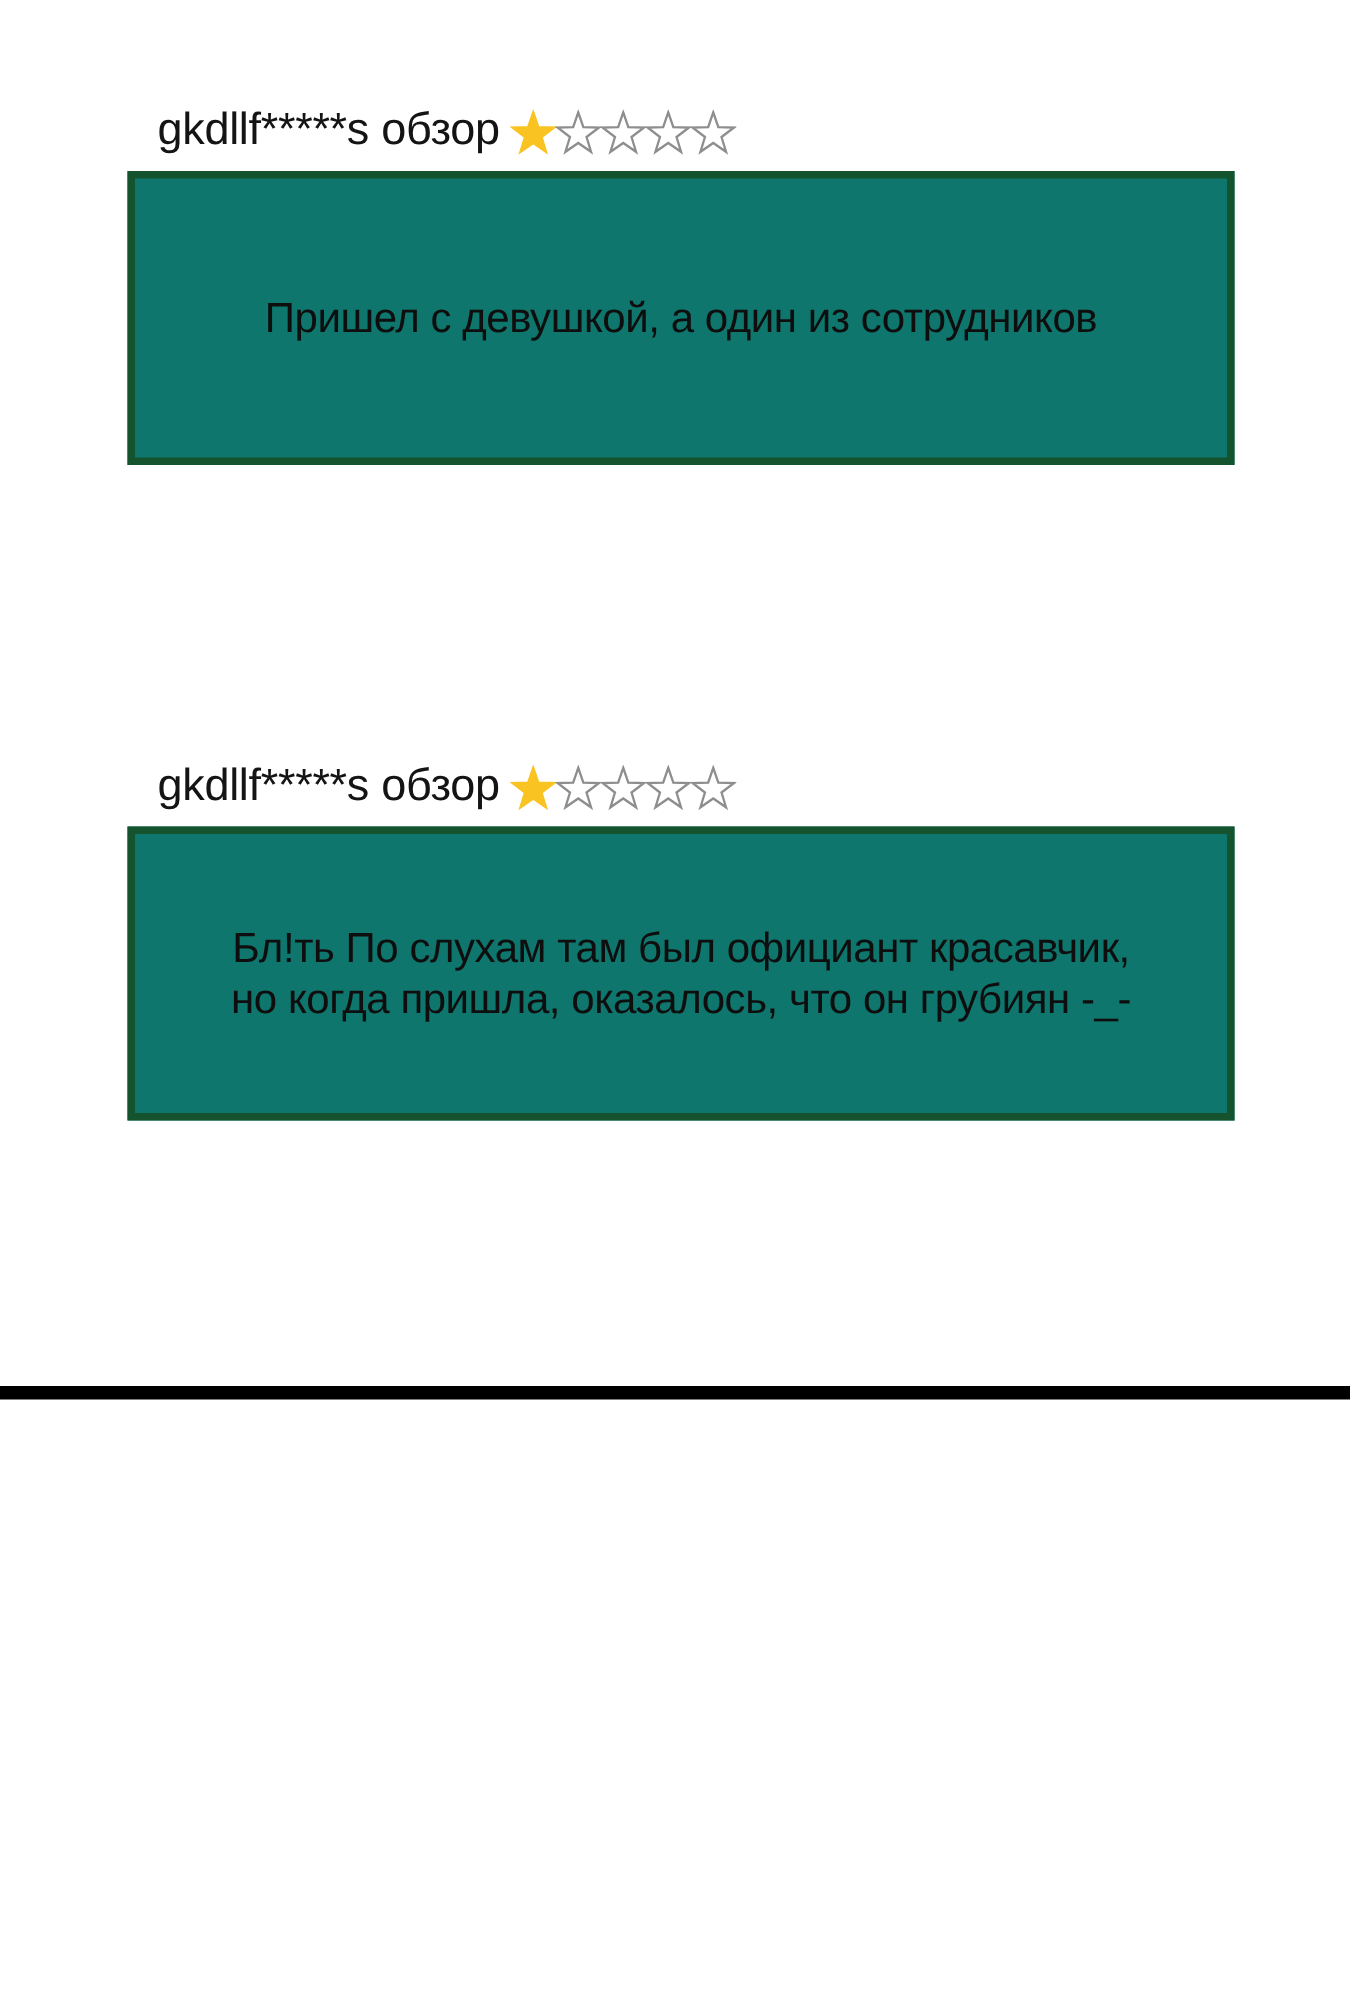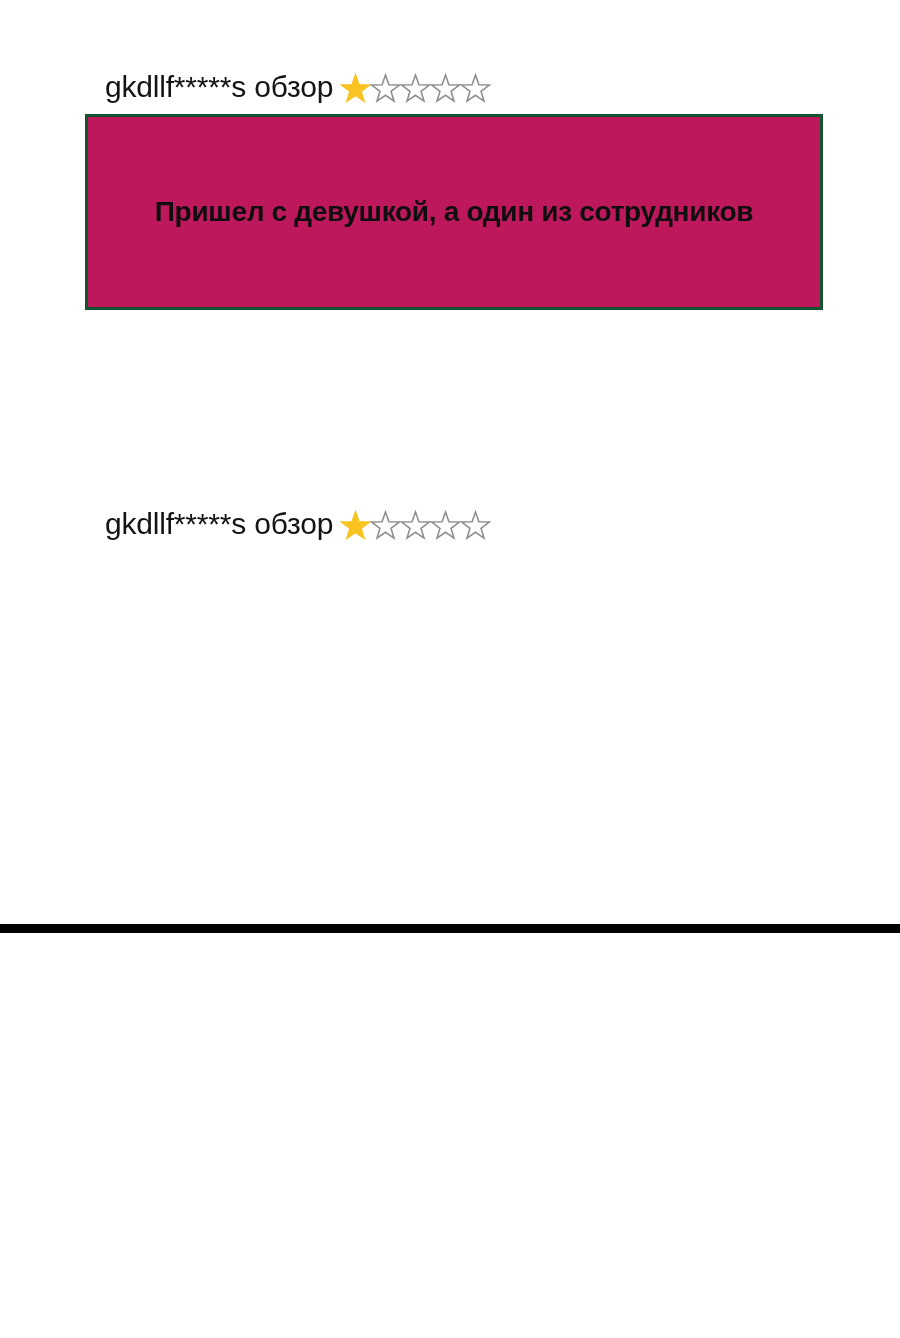--- a/index.html
+++ b/index.html
@@ -38,26 +38,25 @@
     align-items: center;
     gap: 0px;
     margin-top: 2px;
   }
   .stars svg { display: block; margin-left: -1px; }
   .review-box {
     box-sizing: border-box;
     margin-top: 4px;
     width: 738px;
     height: 196px;
-    border: 3px solid #14532d;
-    background: #be185d;
+    border: 5px solid #14532d;
+    background: #0f766e;
     display: flex;
     align-items: center;
     justify-content: center;
-    font-weight: bold;
   }
   .review-text {
     margin: 0;
     text-align: center;
     font-size: 28px;
     line-height: 34px;
     letter-spacing: -0.3px;
     color: #0e0e0e;
   }
   .divider {
@@ -116,17 +115,23 @@
             <polygon points="16,2 19.5,12.1 30.3,12.4 21.7,18.9 24.8,29.1 16,23 7.2,29.1 10.3,18.9 1.7,12.4 12.5,12.1" fill="#FFFFFF" stroke="#8E8E8E" stroke-width="1.6" stroke-linejoin="miter"></polygon>
           </svg>
           <svg width="31" height="31" viewBox="0 0 32 32">
             <polygon points="16,2 19.5,12.1 30.3,12.4 21.7,18.9 24.8,29.1 16,23 7.2,29.1 10.3,18.9 1.7,12.4 12.5,12.1" fill="#FFFFFF" stroke="#8E8E8E" stroke-width="1.6" stroke-linejoin="miter"></polygon>
           </svg>
           <svg width="31" height="31" viewBox="0 0 32 32">
             <polygon points="16,2 19.5,12.1 30.3,12.4 21.7,18.9 24.8,29.1 16,23 7.2,29.1 10.3,18.9 1.7,12.4 12.5,12.1" fill="#FFFFFF" stroke="#8E8E8E" stroke-width="1.6" stroke-linejoin="miter"></polygon>
           </svg>
         </span>
     </div>
+    <div class="review-box">
+      <p class="review-text">
+        <span>Бл!ть По слухам там был официант красавчик,</span><br>
+        <span>но когда пришла, оказалось, что он грубиян -_-</span>
+      </p>
+    </div>
   </section>
 
   <div class="divider"></div>
 
 </div>
 
 </body></html>

